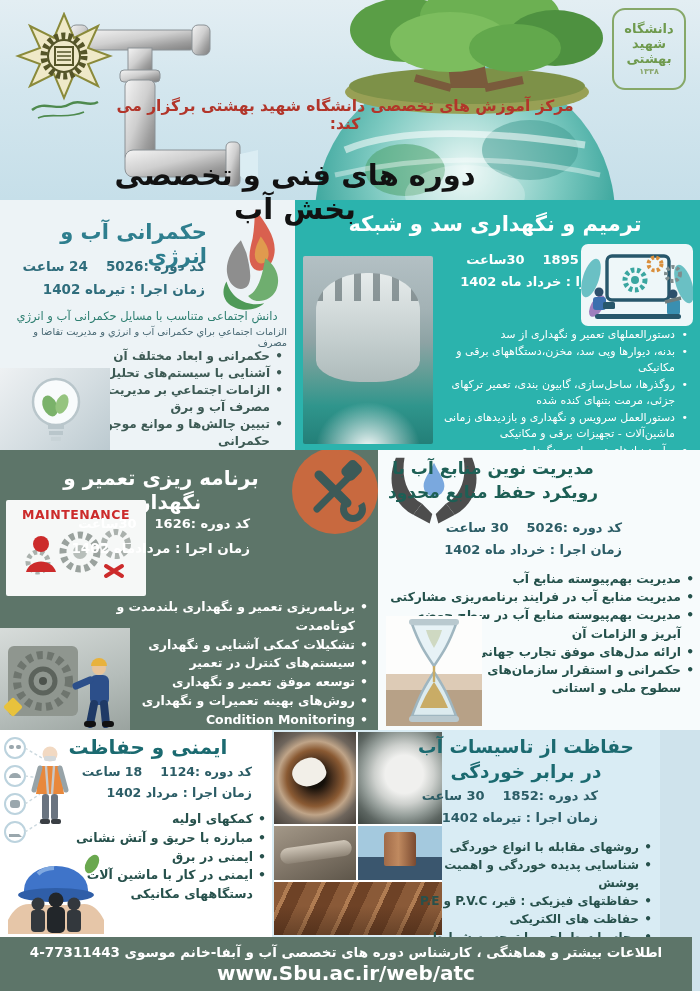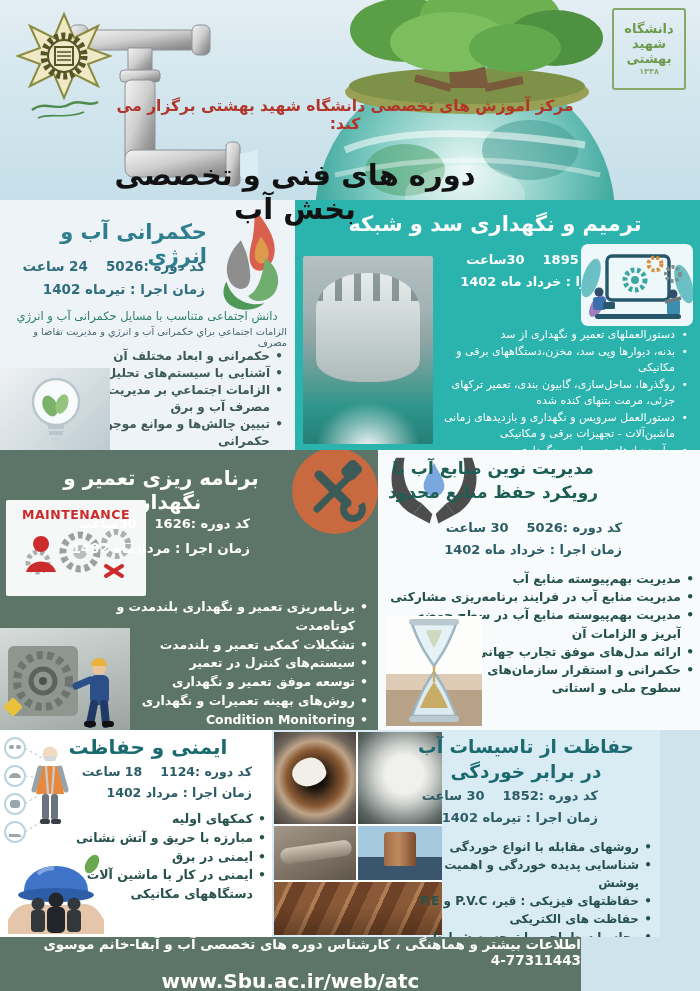--- a/index.html
+++ b/index.html
@@ -17,21 +17,21 @@
     background:linear-gradient(180deg,#e3eef3 0%,#d3e6ee 45%,#c6dfe9 100%); }
   #announcement{ left:110px; top:97px; width:470px; text-align:center;
     color:#b2352a; font-weight:bold; font-size:15.5px; z-index:6; }
   #poster-title{ left:80px; top:158px; width:430px; text-align:center;
     color:#121212; font-weight:bold; font-size:29px; letter-spacing:0; z-index:6; }
 
   
   #logo-left{ left:14px; top:12px; width:100px; height:120px; z-index:5; }
   
   #logo-right{ left:612px; top:8px; width:74px; height:82px; z-index:5;
-    border:2px solid #86a868; border-radius:3px; padding:4px 2px;
+    border:2px solid #86a868; border-radius:13px; padding:4px 2px;
     display:flex; flex-direction:column; align-items:center; justify-content:center;
     color:#6f9a4e; font-weight:bold; line-height:1.15; text-align:center; }
   #logo-right .l1{ font-size:13px; } #logo-right .l2{ font-size:13px; }
   #logo-right .l3{ font-size:13px; } #logo-right .yr{ font-size:8px; color:#8aa76d;}
 
   
   .card{ overflow:hidden; }
   .code-row{ display:flex; gap:18px; font-weight:bold; white-space:nowrap; }
   ul.bullets{ list-style:none; }
   ul.bullets li{ position:relative; padding-right:13px; }
@@ -120,21 +120,21 @@
   #tileD{ left:84px; top:94px; width:84px; height:54px;
     background:linear-gradient(180deg,#a4c9de 0 58%,#3a566e 58% 100%); }
   #tileD::after{ content:""; position:absolute; left:26px; top:6px; width:32px; height:34px;
     background:linear-gradient(90deg,#a06a48,#c08a60 45%,#7a4a30); border-radius:4px 4px 2px 2px; }
   #tileE{ left:0; top:150px; width:168px; height:53px;
     background:
       linear-gradient(0deg, rgba(40,24,12,.35), rgba(0,0,0,0) 55%),
       repeating-linear-gradient(115deg,#8a5a38 0 13px,#b07c52 13px 17px,#6e4226 17px 30px); }
 
   
-  #footer{ left:0; top:937px; width:581px; height:54px; background:#5d7569; color:#fff;
+  #footer{ left:0; top:937px; width:692px; height:54px; background:#5d7569; color:#fff;
     display:flex; flex-direction:column; align-items:center; justify-content:center; gap:1px; }
   #footer .info{ font-size:13.5px; font-weight:bold; }
   #footer .site{ font-size:20px; font-weight:bold; direction:ltr; }
 </style>
 </head>
 <body>
 
 <div id="poster">
 
   <div id="header" class="abs">
@@ -302,21 +302,21 @@
         <path d="M98 44 l16 10 M114 44 l-16 10" stroke="#cc2b2b" stroke-width="4" stroke-linecap="round"></path>
       </svg>
     </div>
     <div class="abs rtl code-row">
       <span>کد دوره :1626</span>
       <span>30ساعت</span>
     </div>
     <div class="abs rtl time">زمان اجرا : مردادماه 1402</div>
     <ul class="abs bullets rtl">
       <li>برنامه‌ریزی تعمیر و نگهداری بلندمدت و کوتاه‌مدت</li>
-      <li>تشکیلات کمکی تعمیر و بلندمدت</li>
+      <li>تشکیلات کمکی آشنایی و نگهداری</li>
       <li>سیستم‌های کنترل در تعمیر</li>
       <li>توسعه موفق تعمیر و نگهداری</li>
       <li>روش‌های بهینه تعمیرات و نگهداری</li>
       <li>Condition Monitoring</li>
     </ul>
     <div id="worker-img" class="abs">
       <svg viewBox="0 0 130 102" style="width:100%;height:100%">
         <rect x="8" y="18" width="70" height="70" rx="6" fill="#8f968f"></rect>
         <circle cx="43" cy="53" r="26" fill="none" stroke="#6e756e" stroke-width="8" stroke-dasharray="6 4.5"></circle>
         <circle cx="43" cy="53" r="12" fill="none" stroke="#5c635c" stroke-width="5"></circle>

